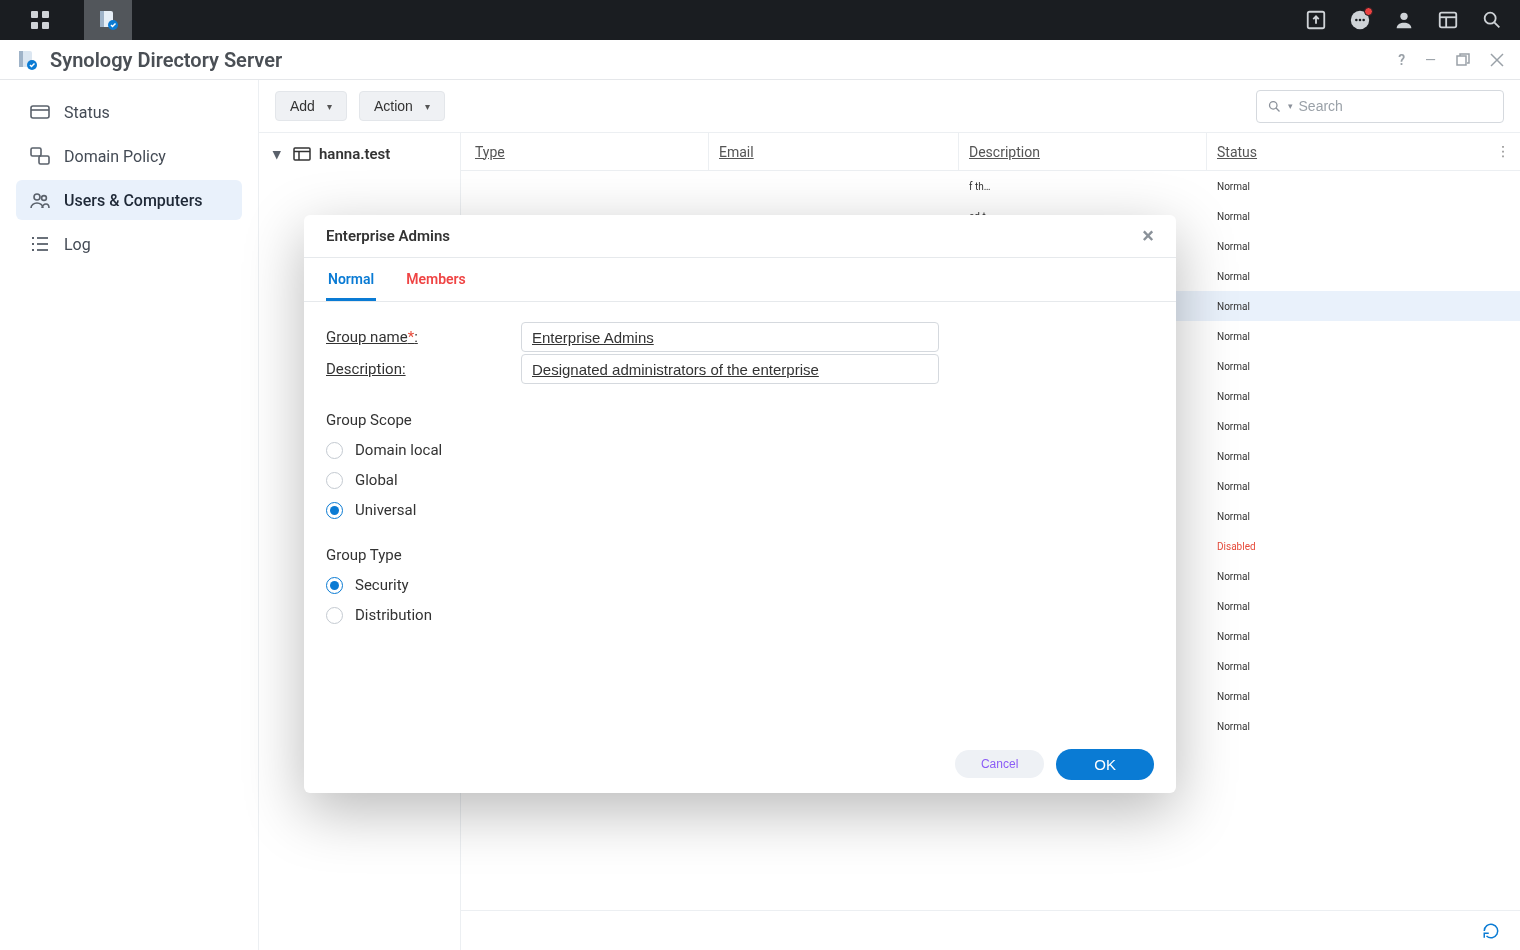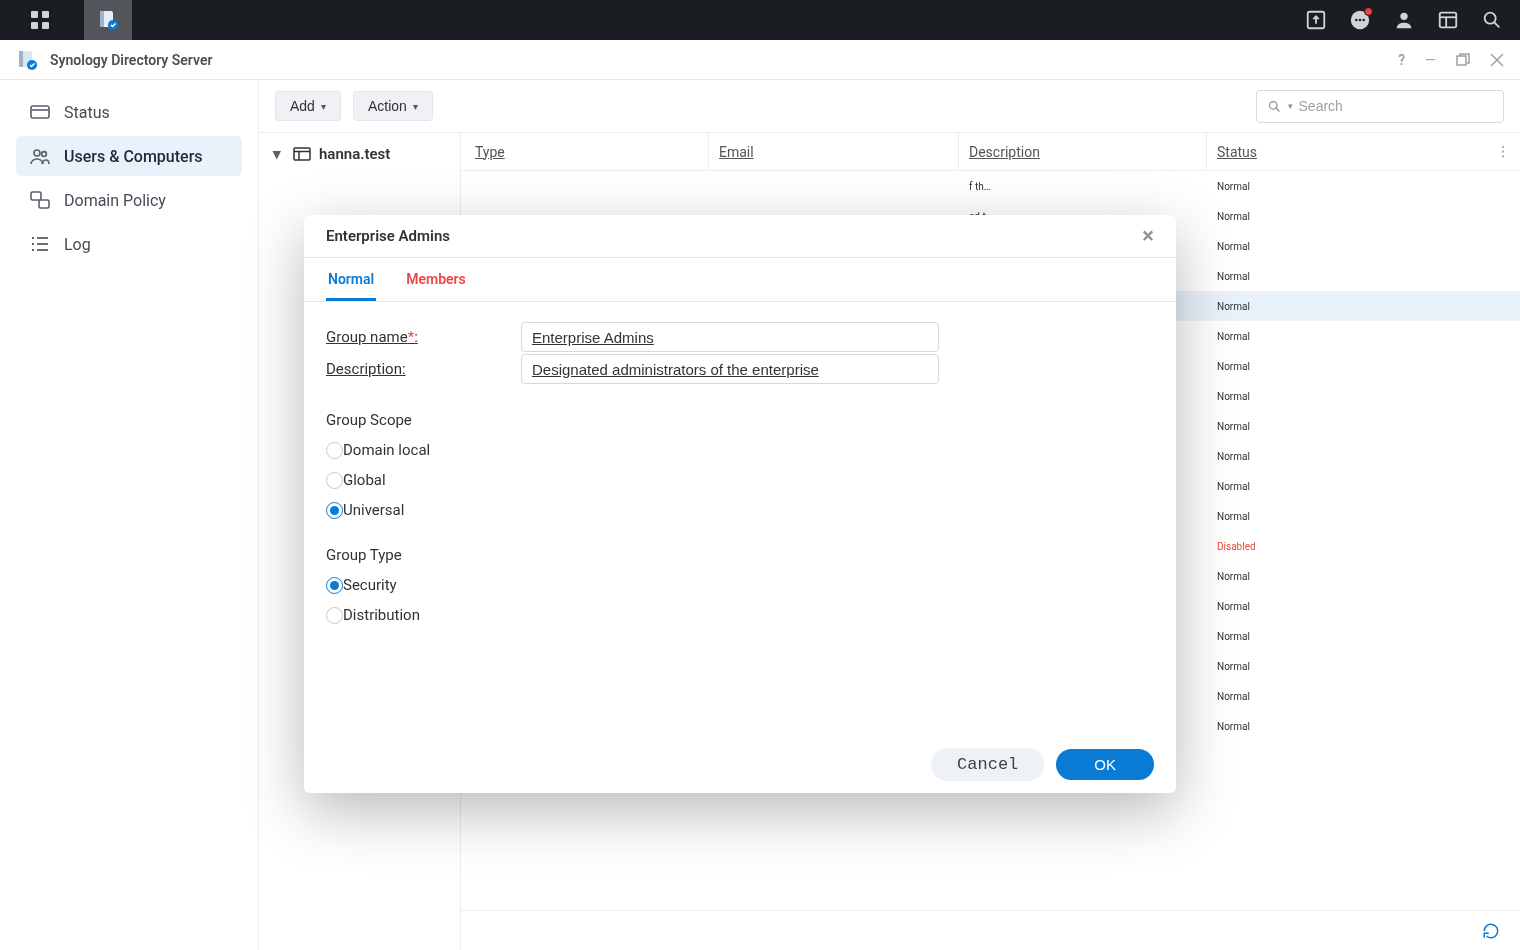--- a/index.html
+++ b/index.html
@@ -10,36 +10,36 @@
   .sysbar { height: 40px; background: #1a1d21; display: flex; align-items: center; justify-content: space-between; padding: 0 16px; color: #bfc3c7; }
   .sysbar-left, .sysbar-right { display: flex; align-items: center; gap: 20px; }
   .sysbar-item { width: 24px; height: 24px; display: flex; align-items: center; justify-content: center; cursor: pointer; color: #cfd3d7; }
 
   .taskbar-btn { width: 48px; height: 40px; display:flex; align-items:center; justify-content:center; }
   .taskbar-btn.active { background:#52565b; }
 
   
   .window { position: absolute; left: 0; top: 40px; right: 0; bottom: 0; display: flex; flex-direction: column; }
   .win-header { height: 40px; background: #fff; border-bottom: 1px solid #e5e7ea; display: flex; align-items: center; padding: 0 16px; gap: 12px; }
-  .win-title { font-weight: 600; color: #4a4f55; font-size: 14px; }
+  .win-title { font-weight: 600; color: #4a4f55; font-size: 20px; }
   .win-header-icons { margin-left: auto; display: flex; align-items: center; gap: 20px; color: #9aa1a8; }
   .win-header-icons span { cursor: pointer; }
 
   .win-body { flex: 1; display: flex; overflow: hidden; }
 
   
   .sidebar { width: 259px; border-right: 1px solid #eceff2; padding: 12px 16px; background: #fff; }
   .nav-item { display: flex; align-items: center; gap: 14px; padding: 10px 14px; border-radius: 6px; color: #444b55; cursor: pointer; margin-bottom: 4px; font-size: 16px; }
   .nav-item.selected { background: #e9f1fb; color: #1f2937; font-weight: 500; }
   .nav-icon { width: 20px; height: 20px; display:flex; align-items:center; justify-content:center; color:#5a616b; }
 
   
   .main { flex: 1; display: flex; flex-direction: column; }
   .toolbar { height: 52px; display: flex; align-items: center; padding: 0 16px; gap: 12px; }
-  .btn { background: #eff1f4; border: 1px solid #e3e6ea; border-radius: 4px; padding: 6px 14px; font-size: 14px; color: #333; cursor: pointer; display:inline-flex; align-items:center; gap:6px; }
+  .btn { background: #eff1f4; border: 1px solid #e3e6ea; border-radius: 4px; padding: 6px 14px; font-size: 14px; color: #333; cursor: pointer; display:inline-flex; align-items:center; gap:12px; }
   .btn .caret { font-size: 10px; color: #555; }
   .searchbox { margin-left: auto; width: 248px; height: 33px; border: 1px solid #d5d9de; border-radius: 4px; display: flex; align-items: center; padding: 0 10px; gap: 6px; color:#8a9099; }
   .searchbox input { border: none; outline: none; flex: 1; font-size: 14px; color: #333; background: transparent; }
   .searchbox input::placeholder { color: #9aa1a8; }
 
   .content-row { flex: 1; display: flex; border-top: 1px solid #eceff2; overflow:hidden; }
   .tree { width: 202px; border-right: 1px solid #eceff2; padding: 8px 12px; font-size: 15px; }
   .tree-node { display: flex; align-items: center; gap: 8px; padding: 4px 2px; font-weight: 600; cursor:pointer; }
   .tree-caret { width: 12px; color:#5a616b; }
 
@@ -66,26 +66,26 @@
   .dialog-close { margin-left:auto; color:#8a9199; cursor:pointer; font-size:22px; line-height:1; }
   .dialog-tabs { display:flex; gap: 28px; padding: 0 22px; border-bottom:1px solid #e6e9ec; border-top:1px solid #e6e9ec; height: 45px; align-items:flex-end; }
   .dialog-tab { padding: 12px 2px 11px; font-weight:600; color:#ef4444; cursor:pointer; border-bottom: 3px solid transparent; }
   .dialog-tab.active { color:#0a7bd4; border-bottom-color:#0a7bd4; }
   .dialog-body { flex:1; padding: 20px 22px; overflow:auto; font-size:15px;}
   .form-row { display:flex; align-items:center; margin-bottom: 2px; text-decoration: underline; }
   .form-label { width: 195px; color:#333; }
   .req { color:#e74c3c; }
   .form-input { width: 418px; height: 30px; border:1px solid #d5d9de; border-radius:4px; padding: 0 10px; font-size:15px; color:#333; outline:none; }
   .section-title { margin-top: 27px; margin-bottom: 12px; font-weight:400; }
-  .radio-row { display:flex; align-items:center; margin: 8px 0 12px; cursor:pointer; }
+  .radio-row { display:flex; align-items:center; gap: 12px; margin: 8px 0 12px; cursor:pointer; }
   .radio { width:17px; height:17px; border-radius:50%; border:1px solid #c4cad1; display:inline-flex; align-items:center; justify-content:center; }
   .radio.checked { border-color:#0a7bd4; }
   .radio.checked::after { content:""; width:9px; height:9px; border-radius:50%; background:#0a7bd4; }
   .dialog-footer { height: 58px; display:flex; align-items:center; justify-content:flex-end; gap:12px; padding: 0 22px; }
-  .btn-secondary { background:#eef1f5; border:none; border-radius: 16px; padding: 7px 26px; font-size:17px; cursor:pointer; color:#404040;font-family:Liberation Mono, monospace; }
+  .btn-secondary { background:#eef1f5; border:none; border-radius: 16px; padding: 7px 26px; font-size:12px; cursor:pointer; color:#8b5cf6; }
   .btn-primary { background:#0a7bd4; border:none; border-radius: 16px; padding: 7px 38px; font-size:15px; cursor:pointer; color:#fff; }
 
   .notif-dot { position:absolute; width:9px; height:9px; background:#ec4141; border-radius:50%; top:-1px; right:-1px; border:1px solid #1a1d21; }
 
 </style>
 </head>
 <body>
 
 <div class="sysbar">
   <div class="sysbar-left">
@@ -177,39 +177,39 @@
     <div class="sidebar">
       <div class="nav-item">
         <span class="nav-icon">
           <svg width="20" height="18" viewBox="0 0 20 18" fill="none" stroke="#5a616b" stroke-width="1.6">
               <rect x="1" y="3" width="18" height="12" rx="2"></rect>
               <line x1="1" y1="7" x2="19" y2="7"></line>
             </svg>
         </span>
         <span>Status</span>
       </div>
+      <div class="nav-item">
+        <span class="nav-icon">
+          <svg width="20" height="18" viewBox="0 0 20 18" fill="none" stroke="#5a616b" stroke-width="1.6">
+              <rect x="1" y="1" width="10" height="8" rx="1.5"></rect>
+              <rect x="9" y="9" width="10" height="8" rx="1.5"></rect>
+            </svg>
+        </span>
+        <span>Domain Policy</span>
+      </div>
       <div class="nav-item selected">
         <span class="nav-icon">
           <svg width="20" height="18" viewBox="0 0 20 18" fill="none" stroke="#5a616b" stroke-width="1.6">
               <circle cx="7" cy="6" r="3"></circle>
               <circle cx="14" cy="7" r="2.4"></circle>
               <path d="M1 17c0-3 3-5 6-5s6 2 6 5"></path>
               <path d="M12 17c0-2 2-4 4-4s3 2 3 4"></path>
             </svg>
         </span>
         <span>Users &amp; Computers</span>
-      </div>
-      <div class="nav-item">
-        <span class="nav-icon">
-          <svg width="20" height="18" viewBox="0 0 20 18" fill="none" stroke="#5a616b" stroke-width="1.6">
-              <rect x="1" y="1" width="10" height="8" rx="1.5"></rect>
-              <rect x="9" y="9" width="10" height="8" rx="1.5"></rect>
-            </svg>
-        </span>
-        <span>Domain Policy</span>
       </div>
       <div class="nav-item">
         <span class="nav-icon">
           <svg width="20" height="18" viewBox="0 0 20 18" fill="none" stroke="#5a616b" stroke-width="1.8">
               <line x1="2" y1="3" x2="4" y2="3"></line>
               <line x1="7" y1="3" x2="18" y2="3"></line>
               <line x1="2" y1="9" x2="4" y2="9"></line>
               <line x1="7" y1="9" x2="18" y2="9"></line>
               <line x1="2" y1="15" x2="4" y2="15"></line>
               <line x1="7" y1="15" x2="18" y2="15"></line>

